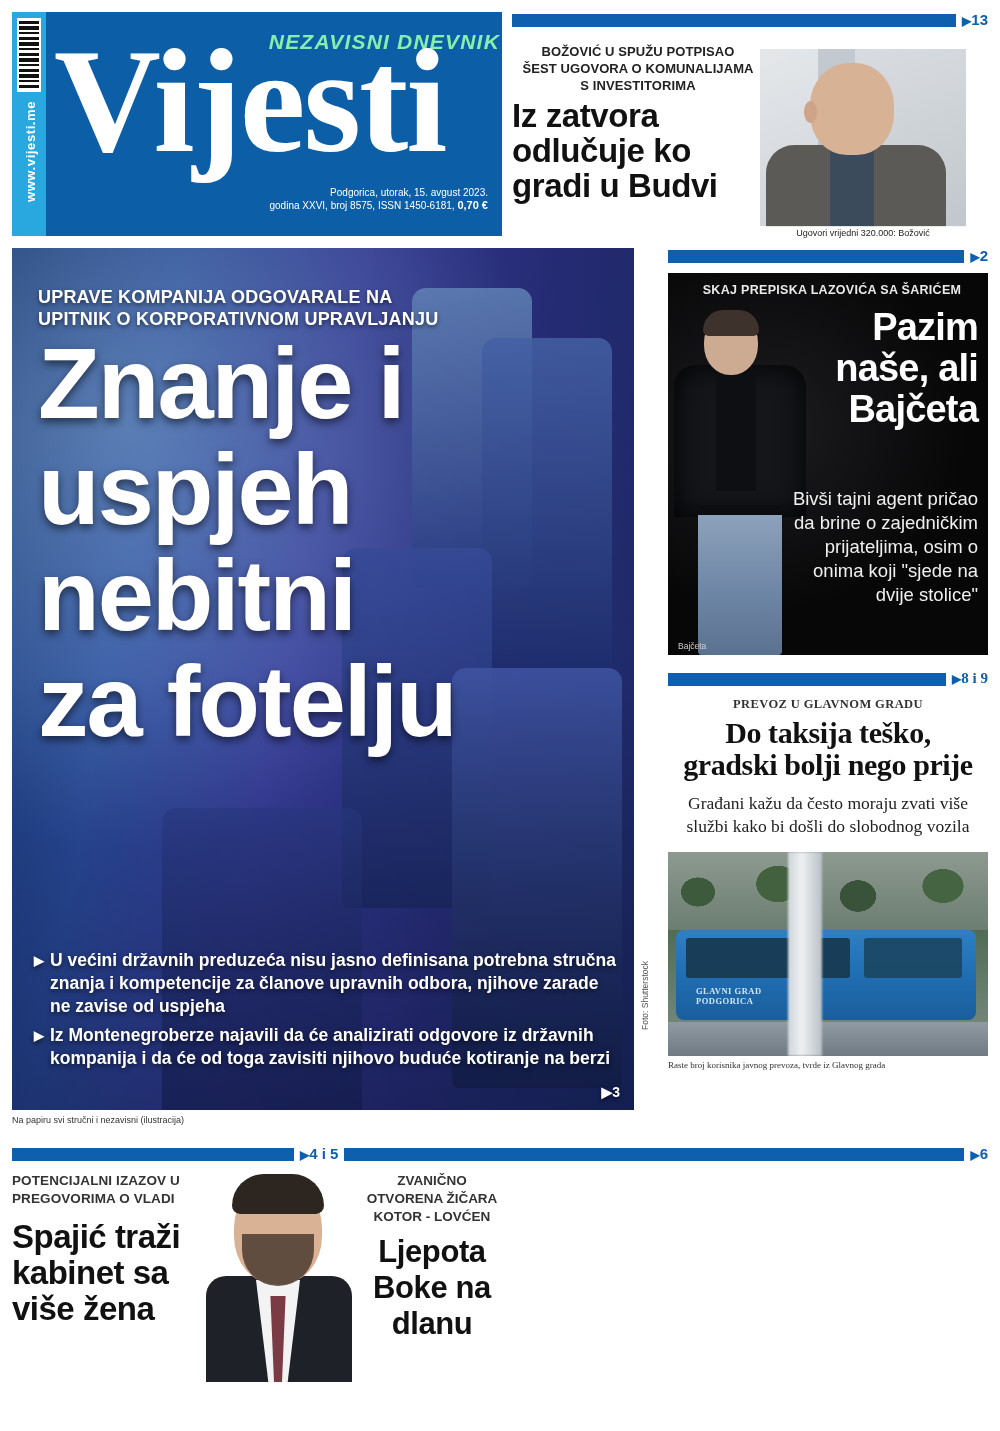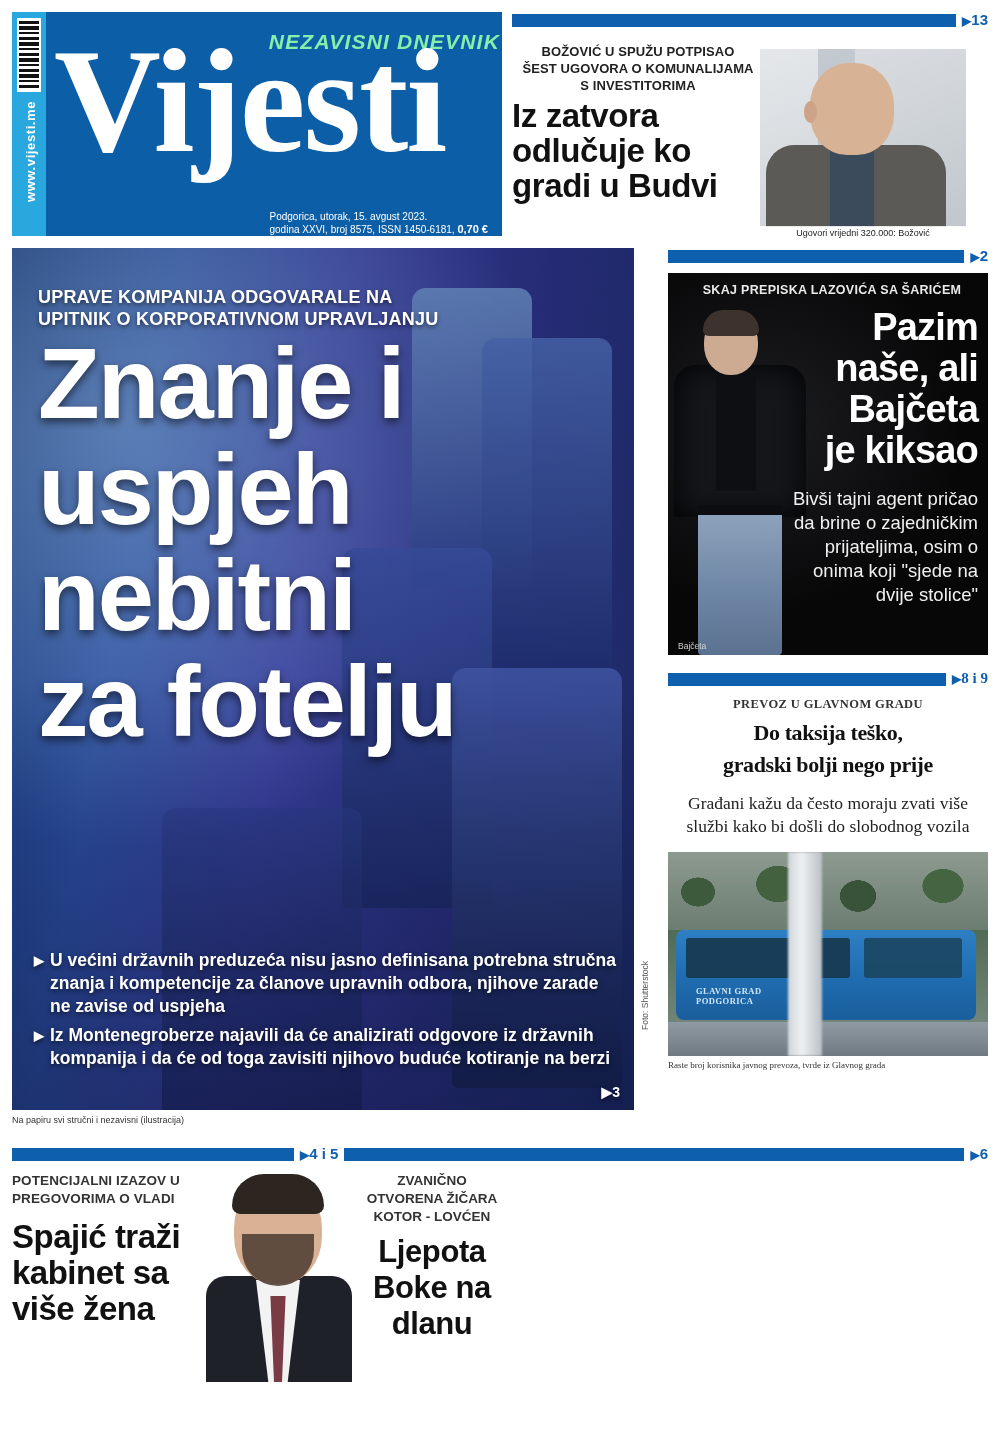--- a/index.html
+++ b/index.html
@@ -29,21 +29,21 @@
   .kicker-dnevnik {
     position:absolute; right:2px; top:18px;
     color:#86efac; font-weight:bold; font-style:italic; font-size:21px; letter-spacing:1.2px;
   }
   .logo-vijesti {
     position:absolute; left:8px; top:14px;
     color:#fff; font-family:"Liberation Serif", serif; font-weight:bold;
     font-size:148px; line-height:150px; letter-spacing:-2px;
   }
   .issue-line {
-    position:absolute; right:14px; bottom:0; text-align:left;
+    position:absolute; right:14px; bottom:24px; text-align:right;
     color:#fff; font-size:10px; line-height:13px;
   }
   .issue-line b { font-size:11px; }
 
   
   .topright { position:absolute; left:512px; top:12px; width:476px; height:224px; }
   .bluebar { background:#0e5fae; height:13px; }
   .barrow { display:flex; align-items:center; gap:6px; }
   .barrow .bluebar { flex:1 1 auto; }
   .pagenum { color:#0e5fae; font-weight:bold; font-size:15px; white-space:nowrap; line-height:15px; }
@@ -137,21 +137,21 @@
   }
   .bj-sub {
     position:absolute; right:10px; top:214px; width:200px; text-align:right;
     color:#f0f0f0; font-size:18.5px; line-height:24px;
   }
   .bj-caption { position:absolute; left:10px; bottom:4px; color:#cfcfcf; font-size:8.5px; }
 
   
   .taxi { margin-top:16px;font-family:Liberation Serif, serif; }
   .tx-kicker { margin-top:10px; text-align:center; font-size:12.5px; font-weight:bold; color:#333; letter-spacing:.4px; }
-  .tx-head { margin-top:5px; text-align:center; font-size:22px; line-height:32px; font-weight:bold; color:#111; letter-spacing:-.4px; }
+  .tx-head { margin-top:5px; text-align:center; font-size:30px; line-height:32px; font-weight:bold; color:#111; letter-spacing:-.4px; }
   .tx-sub { margin-top:11px; text-align:center; font-size:17.5px; line-height:23px; color:#222; }
 
   .bus { position:relative; margin-top:14px; width:320px; height:204px; overflow:hidden; background:#6e8aa2; }
   .bus-sky { position:absolute; inset:0; background:linear-gradient(180deg,#5e6f58 0%,#4e6a52 35%,#7d8f86 100%); }
   .bus-trees { position:absolute; left:0; top:0; width:100%; height:78px; background:
       radial-gradient(28px 24px at 30px 40px,#3e5a3c 0 60%,transparent 61%),
       radial-gradient(36px 30px at 110px 32px,#44613f 0 60%,transparent 61%),
       radial-gradient(30px 26px at 190px 44px,#39533a 0 60%,transparent 61%),
       radial-gradient(34px 28px at 275px 34px,#456441 0 60%,transparent 61%),
       linear-gradient(180deg,#8d9a8f 0%,#6c7d71 100%); }
@@ -317,21 +317,20 @@
           <div class="bj-jeans"></div>
           <div class="bj-belt"></div>
           <div class="bj-head"></div>
           <div class="bj-hair"></div>
         </div>
         <div class="bj-kicker">SKAJ PREPISKA LAZOVIĆA SA ŠARIĆEM</div>
         <div class="bj-head-text">
           <div>Pazim</div>
           <div>naše, ali</div>
           <div>Bajčeta</div>
-          <div>je kiksao</div>
         </div>
         <div class="bj-sub">Bivši tajni agent pričao da brine o zajedničkim prijateljima, osim o onima koji "sjede na dvije stolice"</div>
         <div class="bj-caption">Bajčeta</div>
       </div>
     </div>
 
     <div class="taxi">
       <div class="barrow">
         <div class="bluebar"></div>
         <div class="pagenum">

